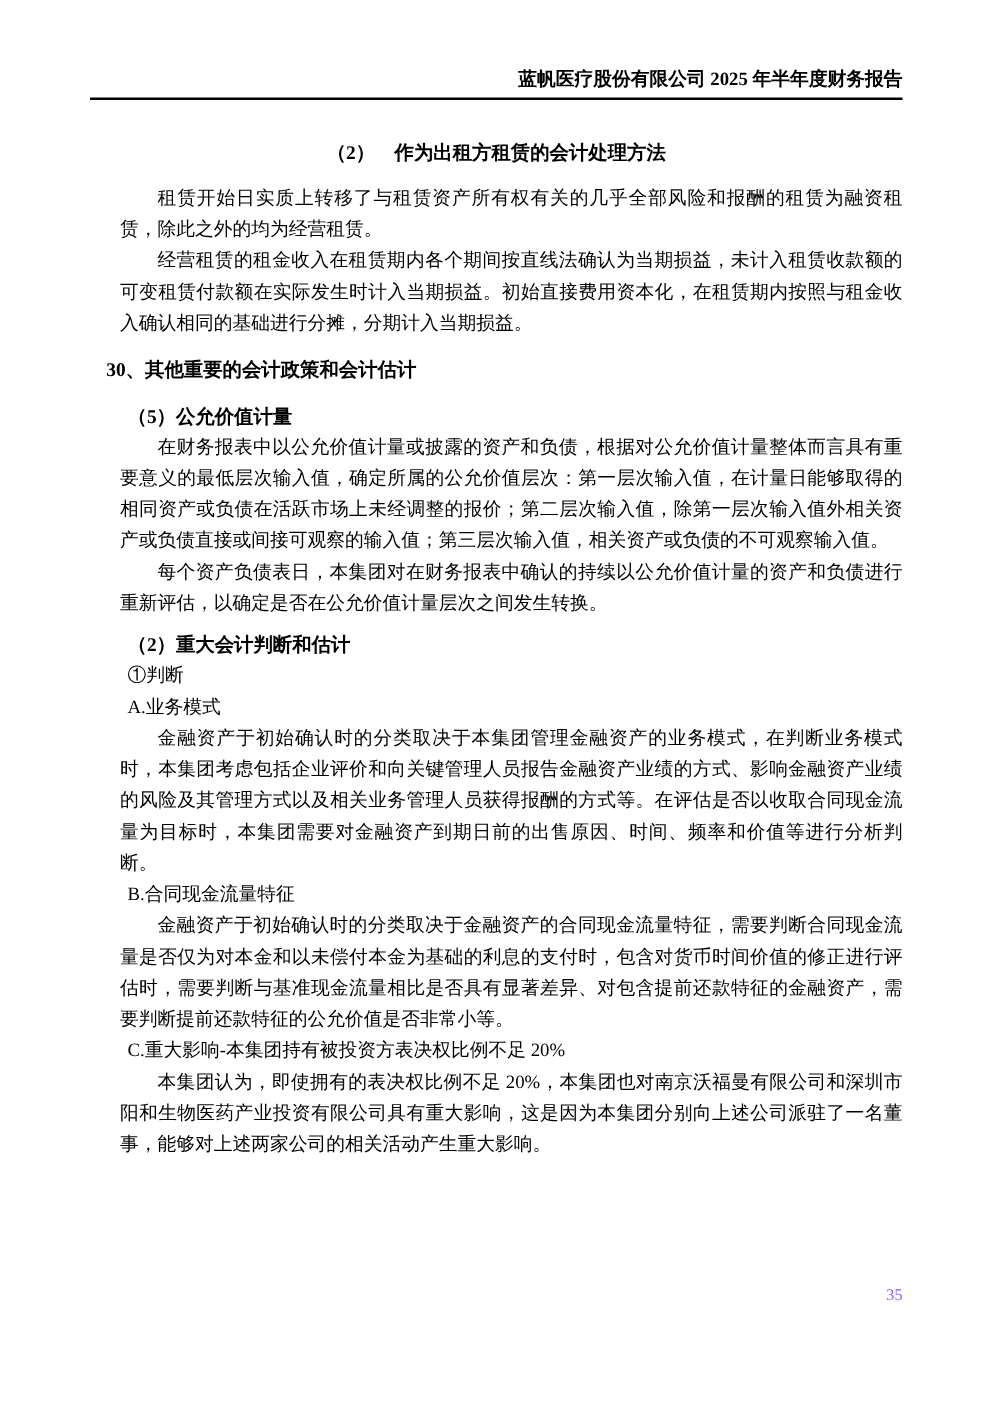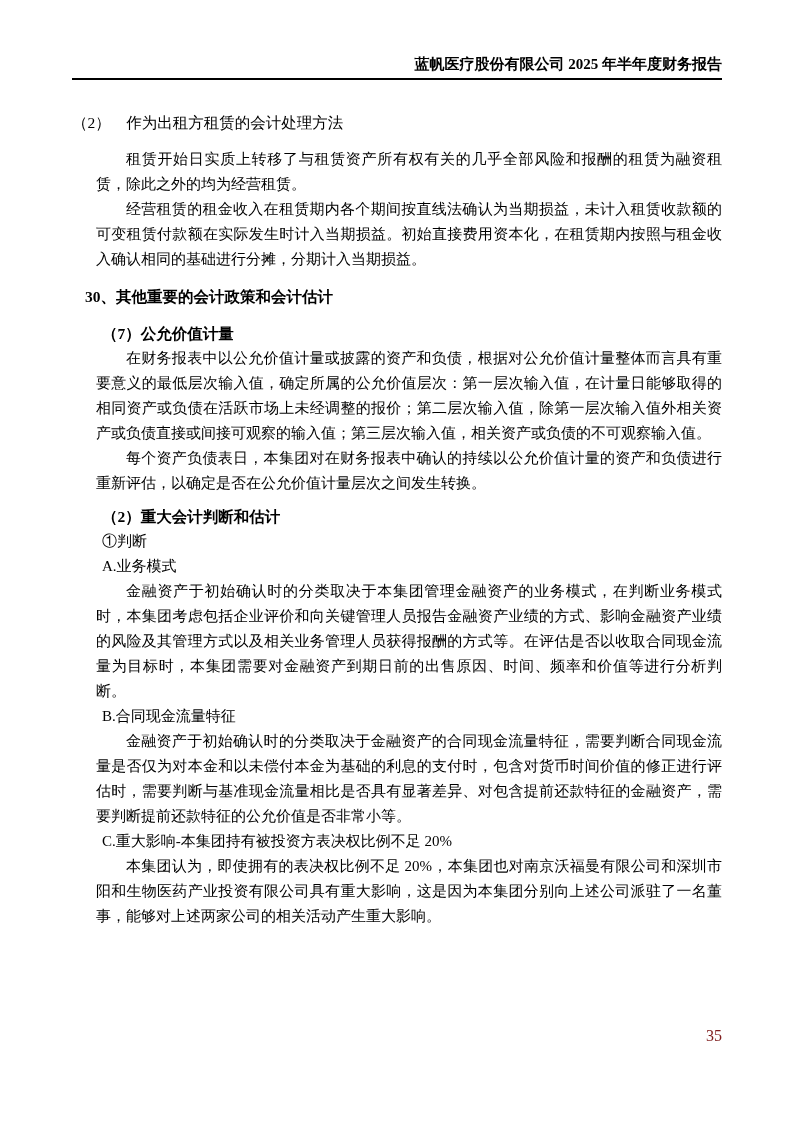--- a/index.html
+++ b/index.html
@@ -23,24 +23,24 @@
     line-height: 20px;
     font-weight: 600;
   }
   .doc {
     font-size: 15px;
     line-height: 25px;
     text-align: justify;
   }
   .h-top {
     font-size: 15.5px;
-    font-weight: normal;
+    font-weight: bold;
     line-height: 25px;
     margin: 30px 0 12px 0;
-    text-align: left;
+    text-align: center;
   }
   .h-1 {
     font-size: 15.5px;
     font-weight: bold;
     line-height: 25px;
     margin: 12px 13px;
     text-align: left;
   }
   .h-sub {
     font-size: 15.5px;
@@ -55,43 +55,43 @@
     margin-left: 24px;
   }
   .label {
     text-indent: 2em;
     text-align: left;
   }
   .page-footer {
     position: absolute;
     top: 1028px;
     right: 71px;
-    font-size: 16px;
+    font-size: 13px;
     line-height: 16px;
-    color: #7f1d1d;
+    color: #8b5cf6;
     text-align: center;
   }
 </style>
 </head>
 <body>
 
 <div class="page">
 
   <header class="page-header">
     <span>蓝帆医疗股份有限公司 2025 年半年度财务报告</span>
   </header>
 
   <main class="doc">
     <h2 class="h-top">（2）　作为出租方租赁的会计处理方法</h2>
     <p class="para">租赁开始日实质上转移了与租赁资产所有权有关的几乎全部风险和报酬的租赁为融资租赁，除此之外的均为经营租赁。</p>
     <p class="para">经营租赁的租金收入在租赁期内各个期间按直线法确认为当期损益，未计入租赁收款额的可变租赁付款额在实际发生时计入当期损益。初始直接费用资本化，在租赁期内按照与租金收入确认相同的基础进行分摊，分期计入当期损益。</p>
 
     <h2 class="h-1">30、其他重要的会计政策和会计估计</h2>
 
-    <h3 class="h-sub">（7）公允价值计量</h3>
+    <h3 class="h-sub">（5）公允价值计量</h3>
     <p class="para">在财务报表中以公允价值计量或披露的资产和负债，根据对公允价值计量整体而言具有重要意义的最低层次输入值，确定所属的公允价值层次：第一层次输入值，在计量日能够取得的相同资产或负债在活跃市场上未经调整的报价；第二层次输入值，除第一层次输入值外相关资产或负债直接或间接可观察的输入值；第三层次输入值，相关资产或负债的不可观察输入值。</p>
     <p class="para">每个资产负债表日，本集团对在财务报表中确认的持续以公允价值计量的资产和负债进行重新评估，以确定是否在公允价值计量层次之间发生转换。</p>
 
     <h3 class="h-sub">（2）重大会计判断和估计</h3>
 
     <p class="label">①判断</p>
 
     <p class="label">A.业务模式</p>
     <p class="para">金融资产于初始确认时的分类取决于本集团管理金融资产的业务模式，在判断业务模式时，本集团考虑包括企业评价和向关键管理人员报告金融资产业绩的方式、影响金融资产业绩的风险及其管理方式以及相关业务管理人员获得报酬的方式等。在评估是否以收取合同现金流量为目标时，本集团需要对金融资产到期日前的出售原因、时间、频率和价值等进行分析判断。</p>
 

